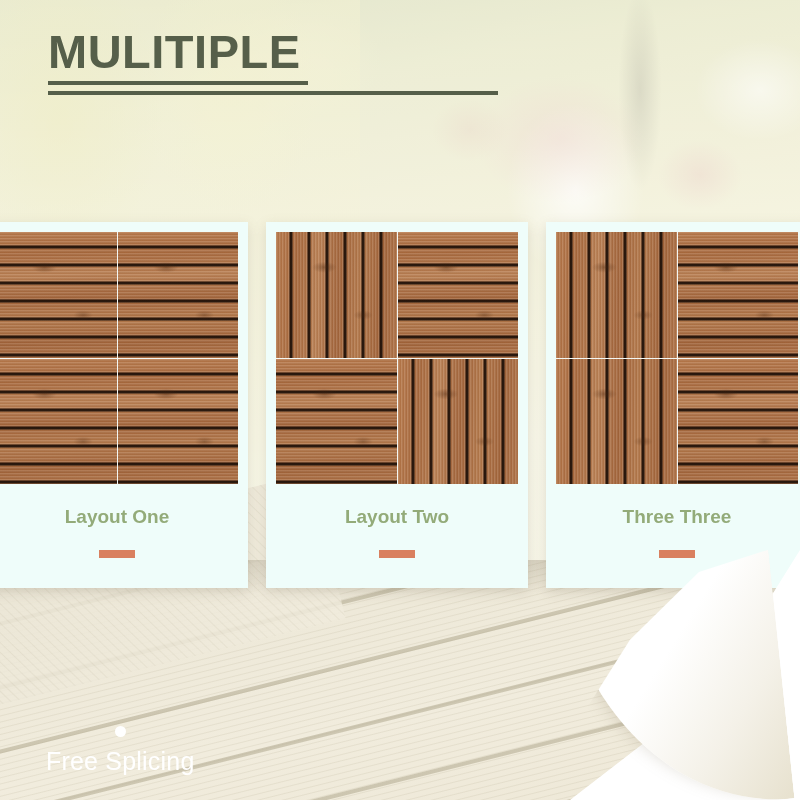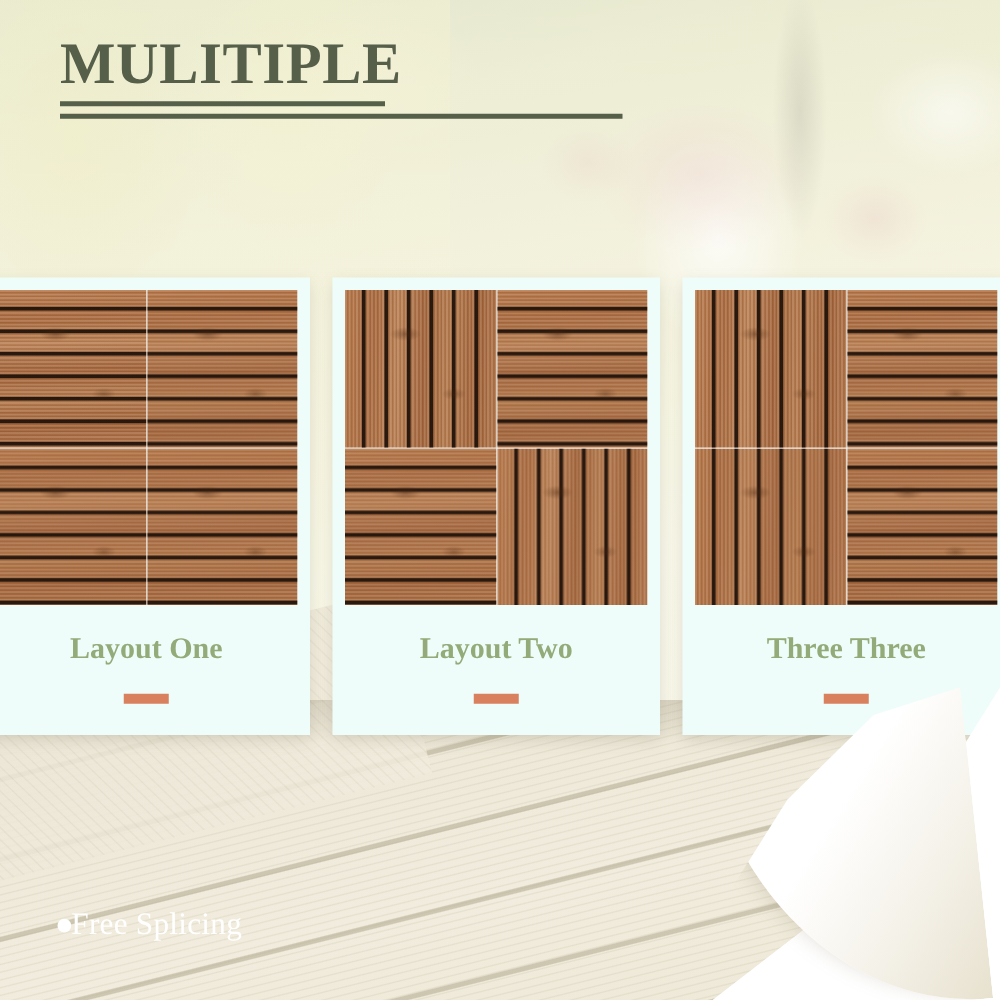--- a/index.html
+++ b/index.html
@@ -5,21 +5,21 @@
   html, body {
     margin: 0;
     padding: 0;
     background: #ffffff;
   }
   #stage {
     position: relative;
     width: 800px;
     height: 800px;
     overflow: hidden;
-    font-family: Liberation Serif, serif;
+    font-family: Liberation Sans, sans-serif;
     background: #ffffff;
   }
 
   
   .bg-garden {
     position: absolute;
     left: 0; top: 0;
     width: 800px; height: 620px;
     background:
       
@@ -228,40 +228,41 @@
     position: absolute;
     inset: 0;
     background:
       radial-gradient(ellipse 18px 8px at 40% 28%, rgba(70,36,14,0.40), rgba(70,36,14,0) 70%),
       radial-gradient(ellipse 14px 7px at 72% 66%, rgba(70,36,14,0.32), rgba(70,36,14,0) 70%);
     pointer-events: none;
   }
 
   .card-caption {
     margin-top: 22px;
-    font-size: 24px;
+    font-size: 19px;
     font-weight: bold;
     color: #93ab79;
     text-align: center;
     white-space: nowrap;
   }
   .card-dash {
     margin-top: 22px;
     width: 36px;
     height: 8px;
     background: #d9805f;
   }
 
   
   .footer-feature {
     position: absolute;
     left: 46px; top: 726px;
     display: flex;
     align-items: center;
-    gap: 0;
+    gap: 10px;
+    flex-direction: column;
   }
   .footer-bullet {
     width: 11px; height: 11px;
     border-radius: 50%;
     background: #ffffff;
   }
   .footer-text {
     font-size: 25px;
     color: #ffffff;
     letter-spacing: 0.2px;

